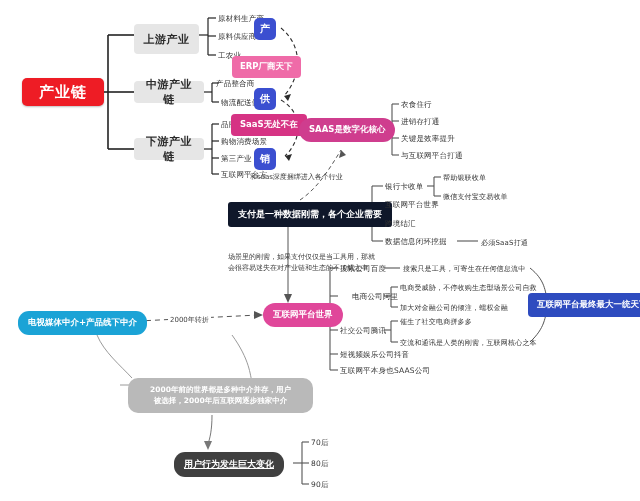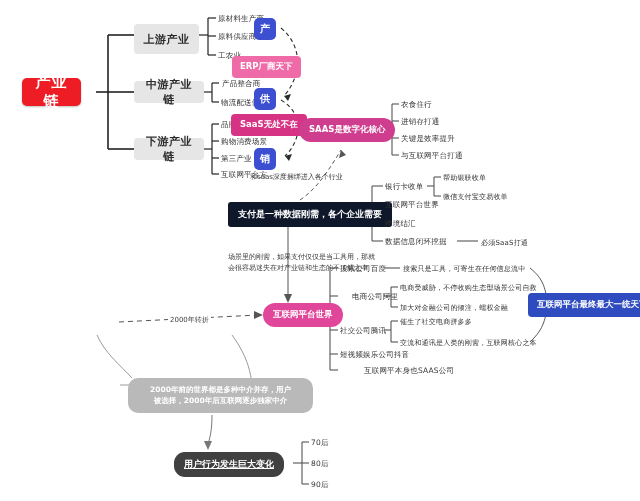--- a/index.html
+++ b/index.html
@@ -171,39 +171,39 @@
 
     <path d="M97 335 C 104 352, 120 365, 132 378" stroke="#9a9a9a" stroke-width="1" fill="none"></path>
 
     <path d="M293 463 L302 463" stroke="#555" stroke-width="1.1" fill="none"></path>
     <path d="M302 442 L302 484" stroke="#555" stroke-width="1.1" fill="none"></path>
     <path d="M302 442 L309 442" stroke="#555" stroke-width="1.1" fill="none"></path>
     <path d="M302 463 L309 463" stroke="#555" stroke-width="1.1" fill="none"></path>
     <path d="M302 484 L309 484" stroke="#555" stroke-width="1.1" fill="none"></path>
   </svg>
 
-  <div class="node n-root" style="left:22px;top:78px;width:59px;height:28px;">
+  <div class="node n-root" style="left:22px;top:78px;width:82px;height:28px;">
     <span>产业链</span>
   </div>
 
   <div class="node n-grey" style="left:134px;top:24px;width:65px;height:30px;">
     <span>上游产业</span>
   </div>
   <div class="node n-grey" style="left:134px;top:81px;width:70px;height:22px;">
     <span>中游产业链</span>
   </div>
   <div class="node n-grey" style="left:134px;top:138px;width:70px;height:22px;">
     <span>下游产业链</span>
   </div>
 
   <div class="leaf" style="left:218px;top:14px;">原材料生产商</div>
   <div class="leaf" style="left:218px;top:32px;">原料供应商</div>
   <div class="leaf" style="left:218px;top:51px;">工农业</div>
 
-  <div class="leaf" style="left:222px;top:79px;">产品整合商</div>
+  <div class="leaf" style="left:216px;top:79px;">产品整合商</div>
   <div class="leaf" style="left:221px;top:98px;">物流配送供应商</div>
 
   <div class="leaf" style="left:221px;top:120px;">品牌方</div>
   <div class="leaf" style="left:221px;top:137px;">购物消费场景</div>
   <div class="leaf" style="left:221px;top:154px;">第三产业</div>
   <div class="leaf" style="left:221px;top:170px;">互联网平台方</div>
 
   <div class="node n-bluesq" style="left:254px;top:18px;">
     <span>产</span>
   </div>
@@ -254,26 +254,29 @@
 
   <div class="leaf" style="left:340px;top:292px;margin-left:12px;">电商公司阿里</div>
   <div class="leaf2" style="left:400px;top:283px;">电商受威胁，不停收购生态型场景公司自救</div>
   <div class="leaf2" style="left:400px;top:303px;">加大对金融公司的倾注，蠕权金融</div>
 
   <div class="leaf" style="left:340px;top:326px;">社交公司腾讯</div>
   <div class="leaf2" style="left:400px;top:317px;">催生了社交电商拼多多</div>
   <div class="leaf2" style="left:400px;top:338px;">交流和通讯是人类的刚需，互联网核心之本</div>
 
   <div class="leaf" style="left:340px;top:350px;">短视频娱乐公司抖音</div>
-  <div class="leaf" style="left:340px;top:366px;margin-left:24px;">互联网平本身也SAAS公司</div>
+  <div class="leaf" style="left:340px;top:366px;">互联网平本身也SAAS公司</div>
 
   <div class="node n-bluepill" style="left:528px;top:293px;">
     <span>互联网平台最终最大一统天下</span>
   </div>
 
+  <div class="node n-cyan" style="left:18px;top:311px;">
+    <span>电视媒体中介+产品线下中介</span>
+  </div>
   <div class="dashlabel" style="left:168px;top:315px;">2000年转折</div>
 
   <div class="node n-note" style="left:128px;top:378px;width:185px;border-radius:10px;">
     <span style="white-space:pre-line;">2000年前的世界都是多种中介并存，用户
 被选择，2000年后互联网逐步独家中介</span>
   </div>
 
   <div class="node n-teal" style="left:174px;top:452px;">
     <span>用户行为发生巨大变化</span>
   </div>

